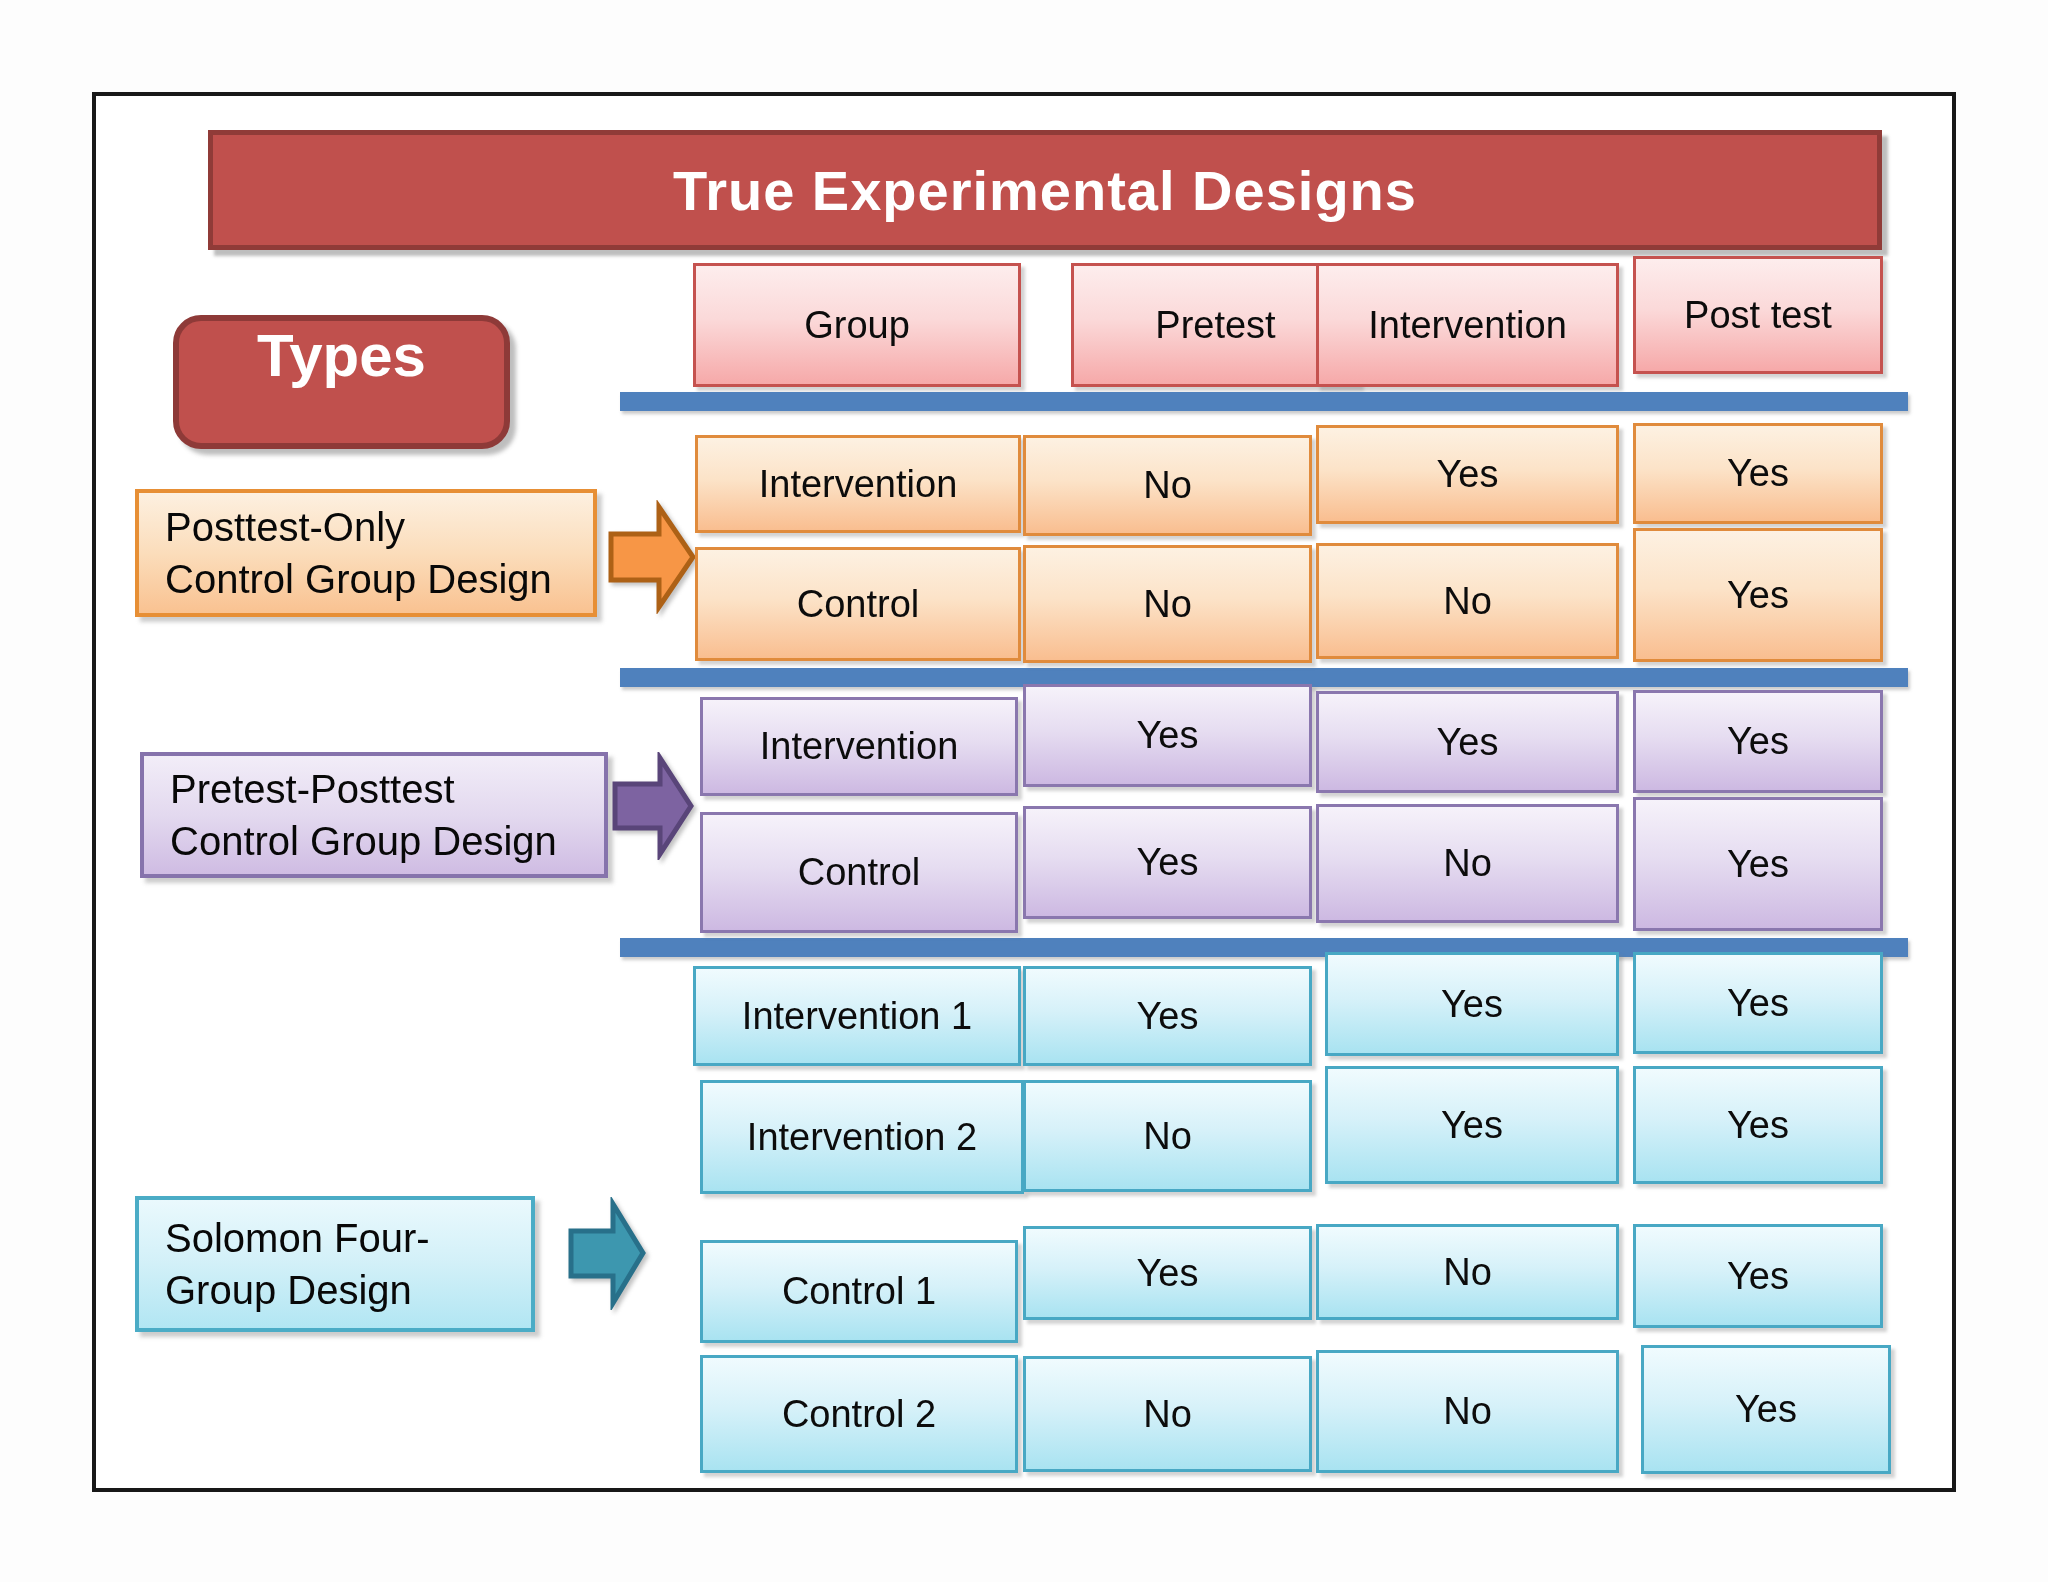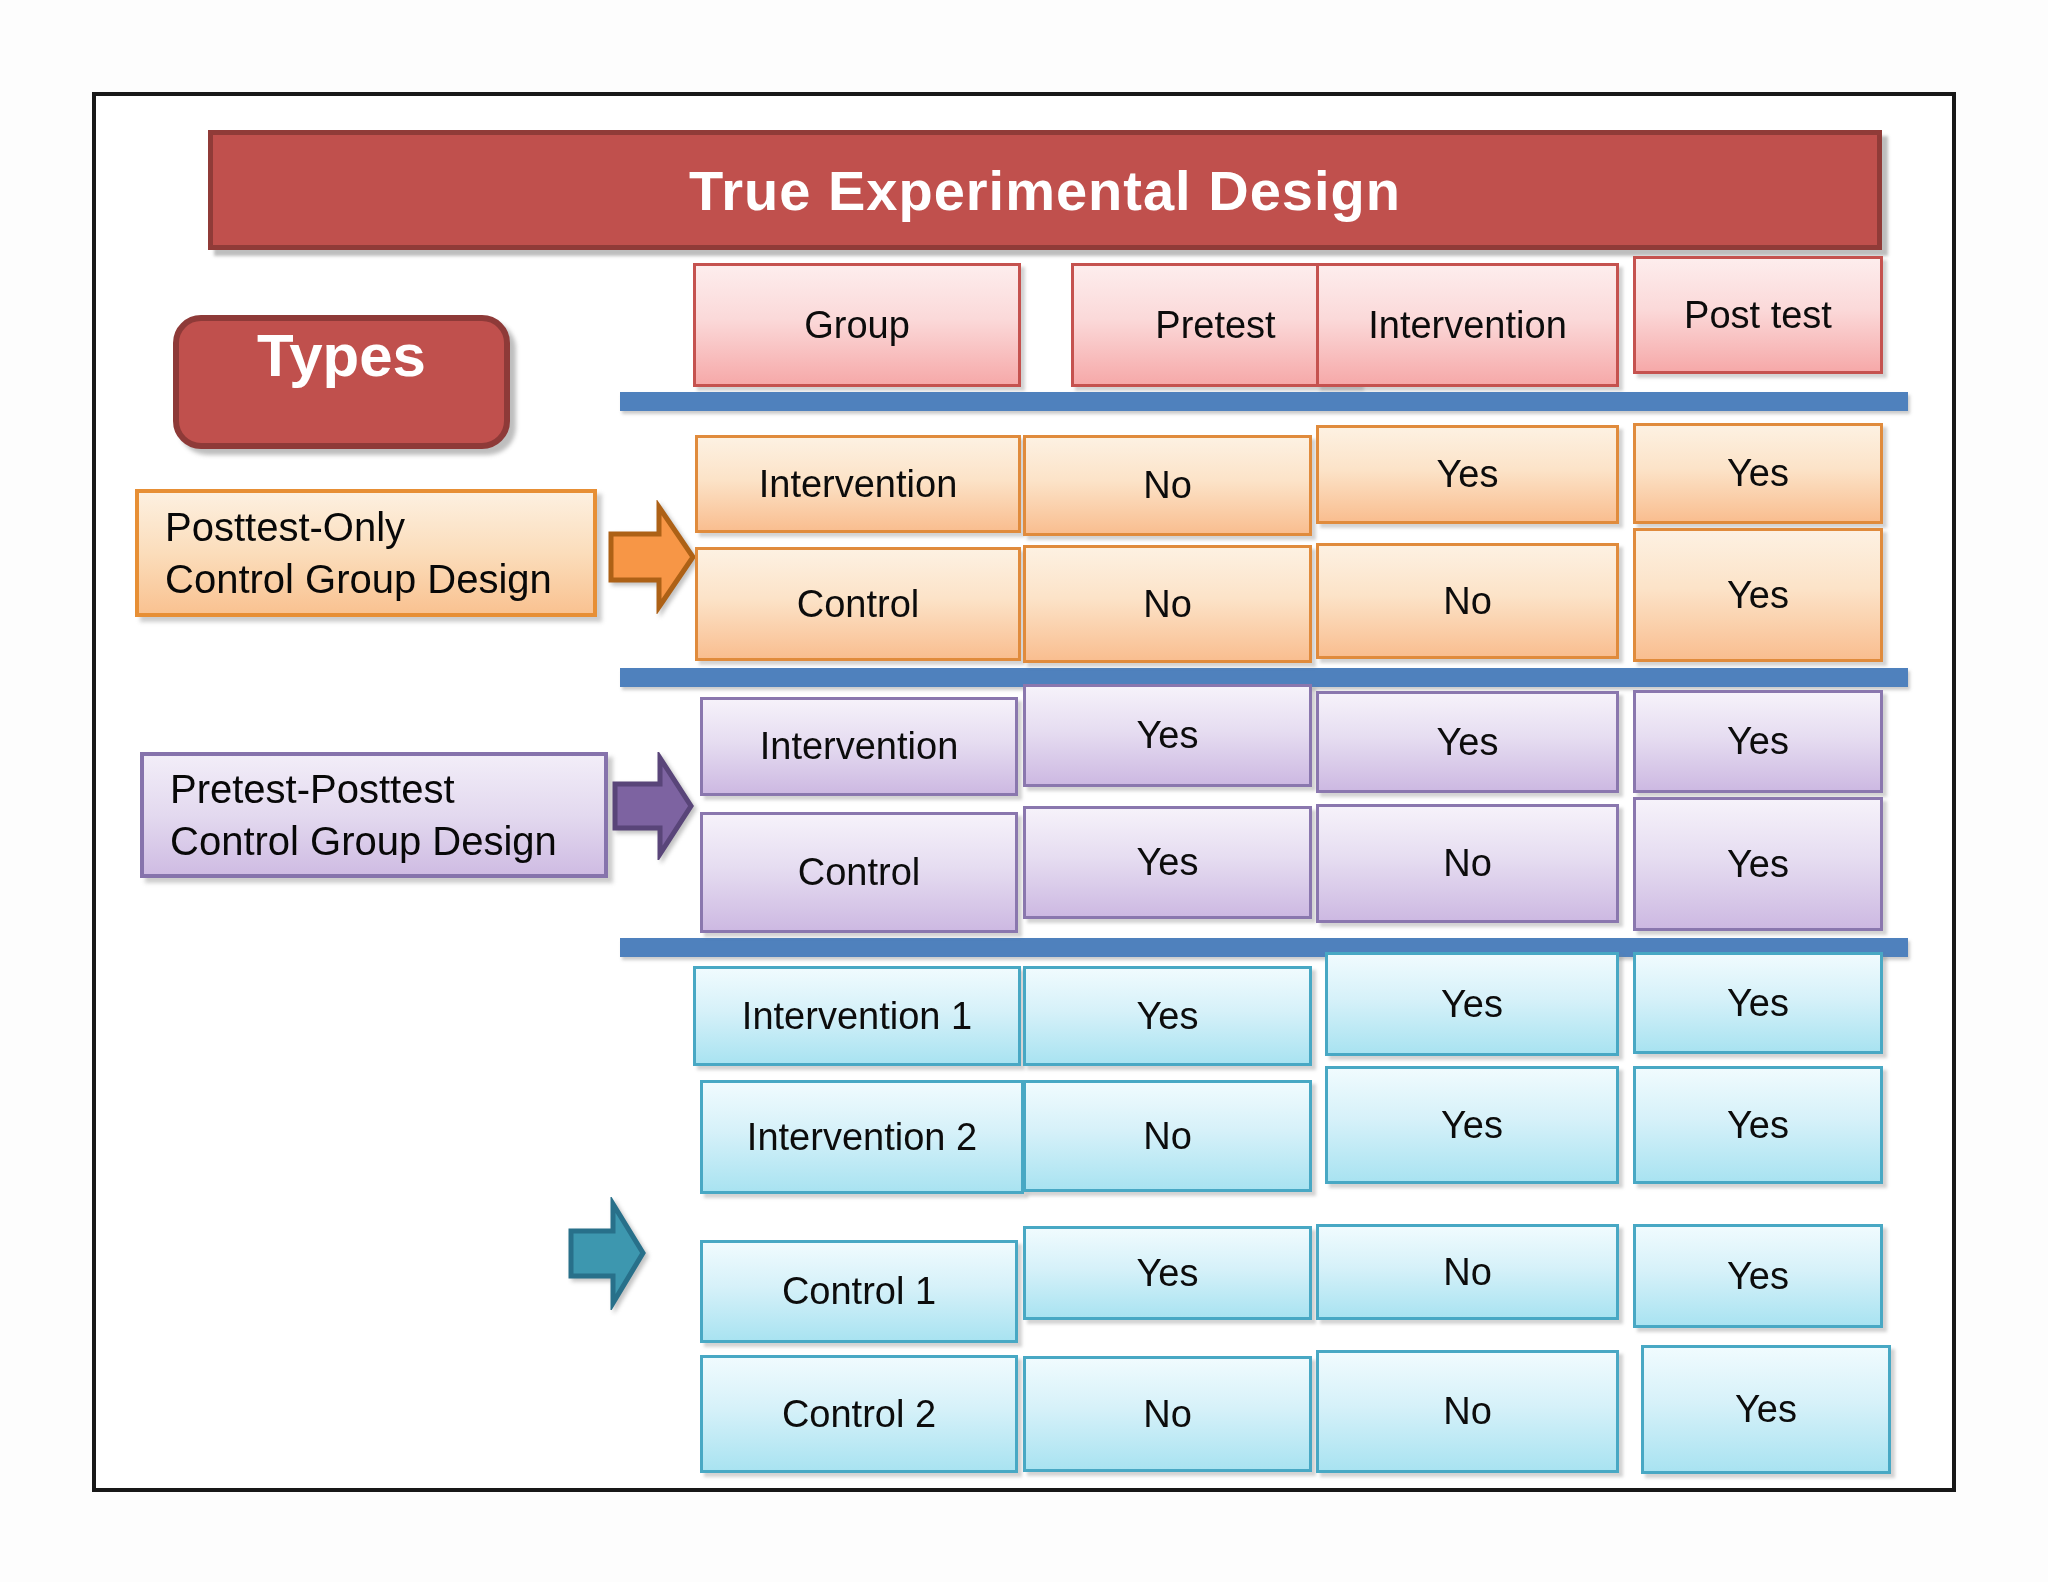--- a/index.html
+++ b/index.html
@@ -61,21 +61,21 @@
   .lb-cyan{background:linear-gradient(180deg,#EAF9FD 0%,#D2F0F8 50%,#B2E6F3 100%);border:4px solid #4BACC6;}
   .arrow{position:absolute;filter:drop-shadow(3px 3px 2px rgba(120,120,120,.45));}
 </style>
 </head>
 <body>
 
 <div class="canvas">
   <div class="frame"></div>
 
   <div class="title-bar">
-    <span>True Experimental Design</span>
+    <span>True Experimental Designs</span>
   </div>
 
   <div class="types-box">
     <span>Types</span>
   </div>
 
   <div class="cell c-pink" style="left:693px;top:263px;width:322px;height:118px;">Group</div>
   <div class="cell c-pink" style="left:1023px;top:263px;width:283px;height:118px;margin-left:48px;">Pretest</div>
   <div class="cell c-pink" style="left:1316px;top:263px;width:297px;height:118px;">Intervention</div>
   <div class="cell c-pink" style="left:1633px;top:256px;width:244px;height:112px;">Post test</div>
@@ -109,20 +109,24 @@
   </svg>
   <div class="cell c-purple" style="left:700px;top:697px;width:312px;height:93px;">Intervention</div>
   <div class="cell c-purple" style="left:1023px;top:684px;width:283px;height:97px;">Yes</div>
   <div class="cell c-purple" style="left:1316px;top:691px;width:297px;height:96px;">Yes</div>
   <div class="cell c-purple" style="left:1633px;top:690px;width:244px;height:97px;">Yes</div>
   <div class="cell c-purple" style="left:700px;top:812px;width:312px;height:115px;">Control</div>
   <div class="cell c-purple" style="left:1023px;top:806px;width:283px;height:107px;">Yes</div>
   <div class="cell c-purple" style="left:1316px;top:804px;width:297px;height:113px;">No</div>
   <div class="cell c-purple" style="left:1633px;top:797px;width:244px;height:128px;">Yes</div>
 
+  <div class="label-box lb-cyan" style="left:135px;top:1196px;width:400px;height:136px;">
+    <span>Solomon Four-</span>
+    <span>Group Design</span>
+  </div>
   <svg class="arrow" style="left:568px;top:1197px;" width="78" height="113" viewBox="0 0 78 113">
     <polygon points="3,34 45,34 45,7 75,56 45,106 45,79 3,79" fill="#3D97AF" stroke="#28708A" stroke-width="5"></polygon>
   </svg>
   <div class="cell c-cyan" style="left:693px;top:966px;width:322px;height:94px;">Intervention 1</div>
   <div class="cell c-cyan" style="left:1023px;top:966px;width:283px;height:94px;">Yes</div>
   <div class="cell c-cyan" style="left:1325px;top:952px;width:288px;height:98px;">Yes</div>
   <div class="cell c-cyan" style="left:1633px;top:952px;width:244px;height:96px;">Yes</div>
   <div class="cell c-cyan" style="left:700px;top:1080px;width:318px;height:108px;">Intervention 2</div>
   <div class="cell c-cyan" style="left:1023px;top:1080px;width:283px;height:106px;">No</div>
   <div class="cell c-cyan" style="left:1325px;top:1066px;width:288px;height:112px;">Yes</div>

